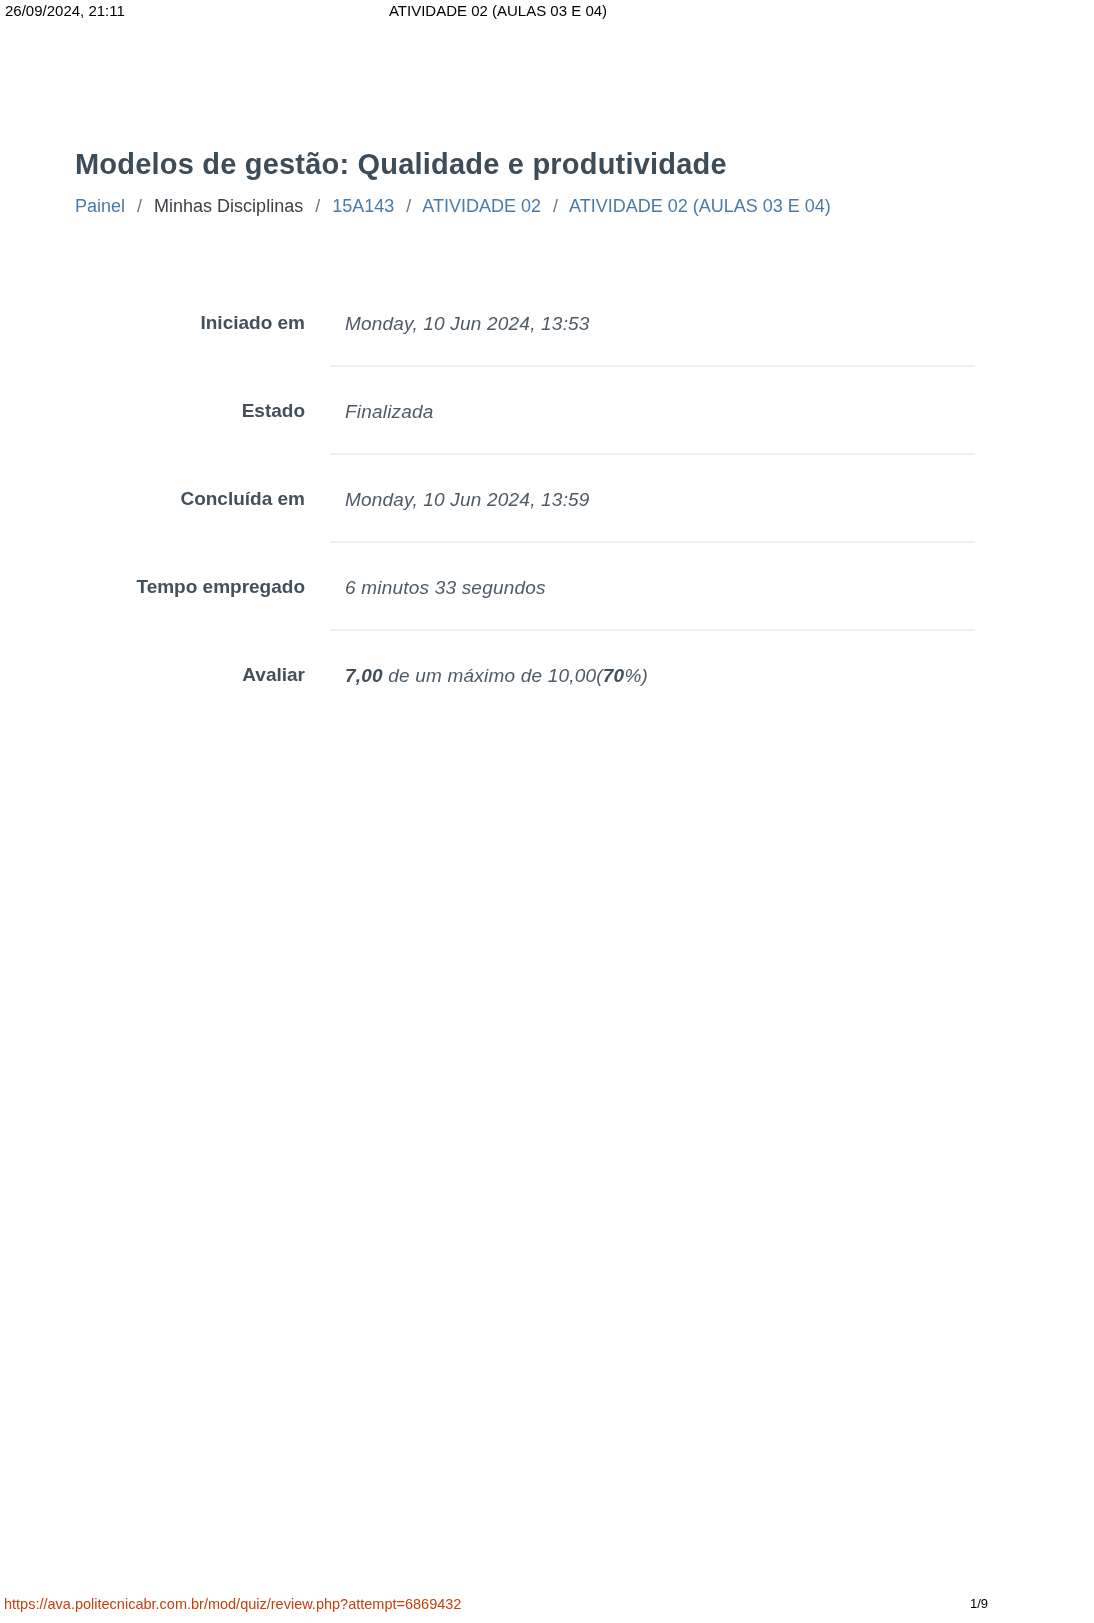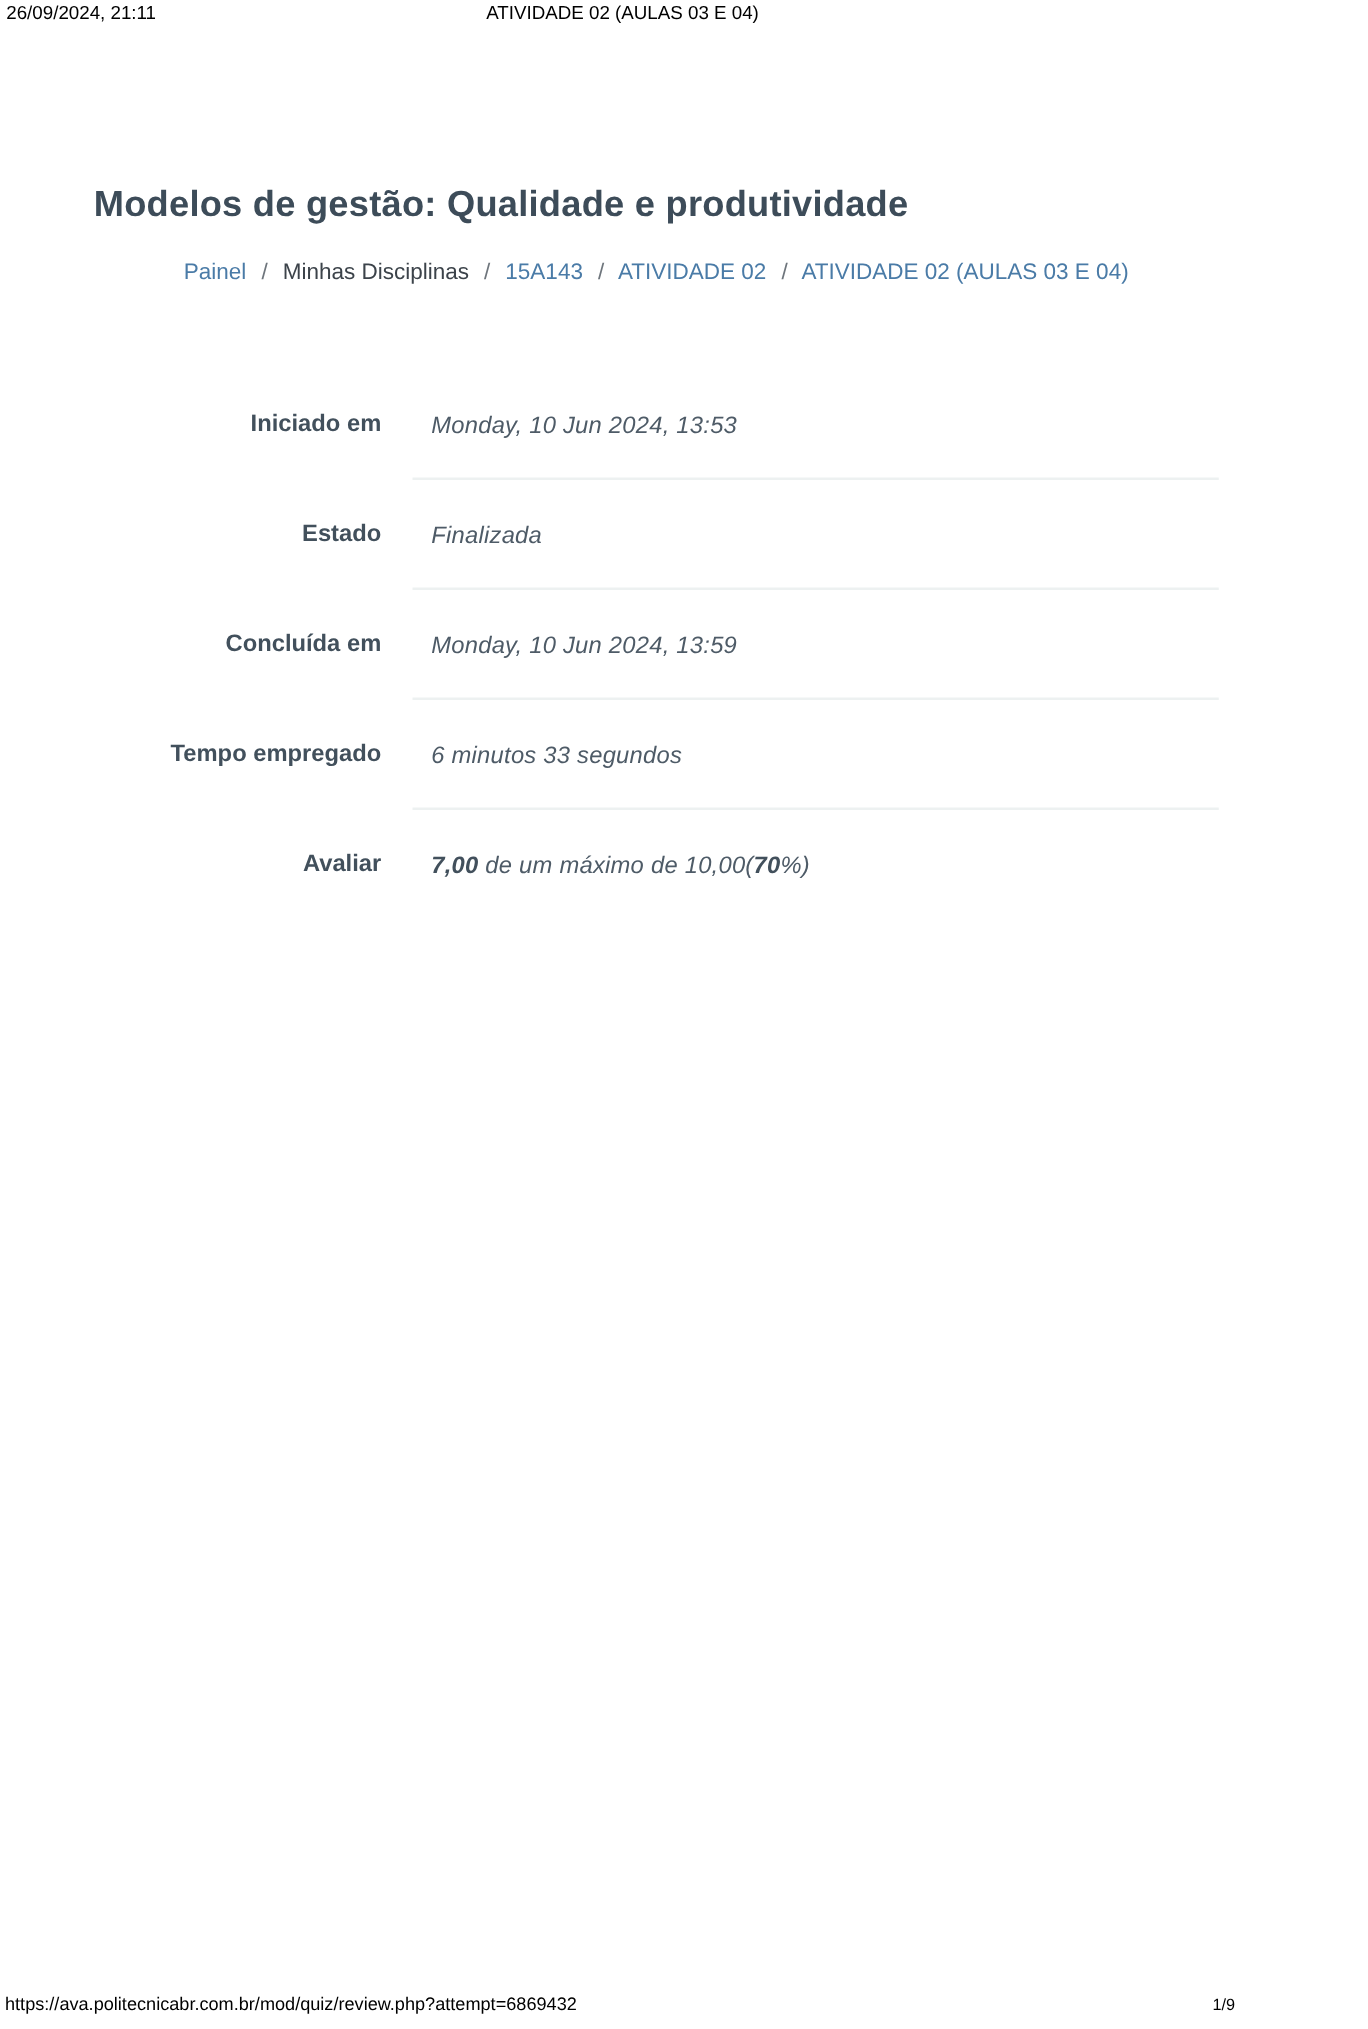--- a/index.html
+++ b/index.html
@@ -28,21 +28,21 @@
     left: 0; top: 2px;
     width: 100%;
     text-align: center;
     font-size: 15px;
     color: #000000;
   }
   .print-footer-url {
     position: absolute;
     left: 4px; top: 1596px;
     font-size: 14.5px;
-    color: #000000;
+    color: #c2410c;
   }
   .print-footer-page {
     position: absolute;
     right: 8px; top: 1596px;
     font-size: 13px;
     color: #000000;
   }
 
   
   .more-menu {
@@ -82,44 +82,43 @@
   }
   .quiz-title {
     font-size: 29px;
     line-height: 36px;
     font-weight: 600;
     letter-spacing: 0.2px;
     color: #3d4c59;
     margin: 0;
   }
   .breadcrumb {
-    margin-top: 22px;
+    margin-top: 11px;
     font-size: 18px;
     line-height: 26px;
     color: #3c434a;
     white-space: nowrap;
-    text-align: center;
   }
   .breadcrumb .crumb-link {
     color: #4a7ba7;
     text-decoration: none;
     cursor: pointer;
   }
   .breadcrumb .crumb-text {
     color: #3c434a;
   }
   .breadcrumb .crumb-sep {
     color: #6e757c;
     padding: 0 7px;
   }
 
   
   .summary-table {
     position: absolute;
-    left: 75px; top: 296px;
+    left: 75px; top: 279px;
     width: 900px;
   }
   .summary-row {
     position: relative;
     display: flex;
     align-items: center;
     min-height: 88px;
   }
   .summary-row:not(:last-child)::after {
     content: "";

